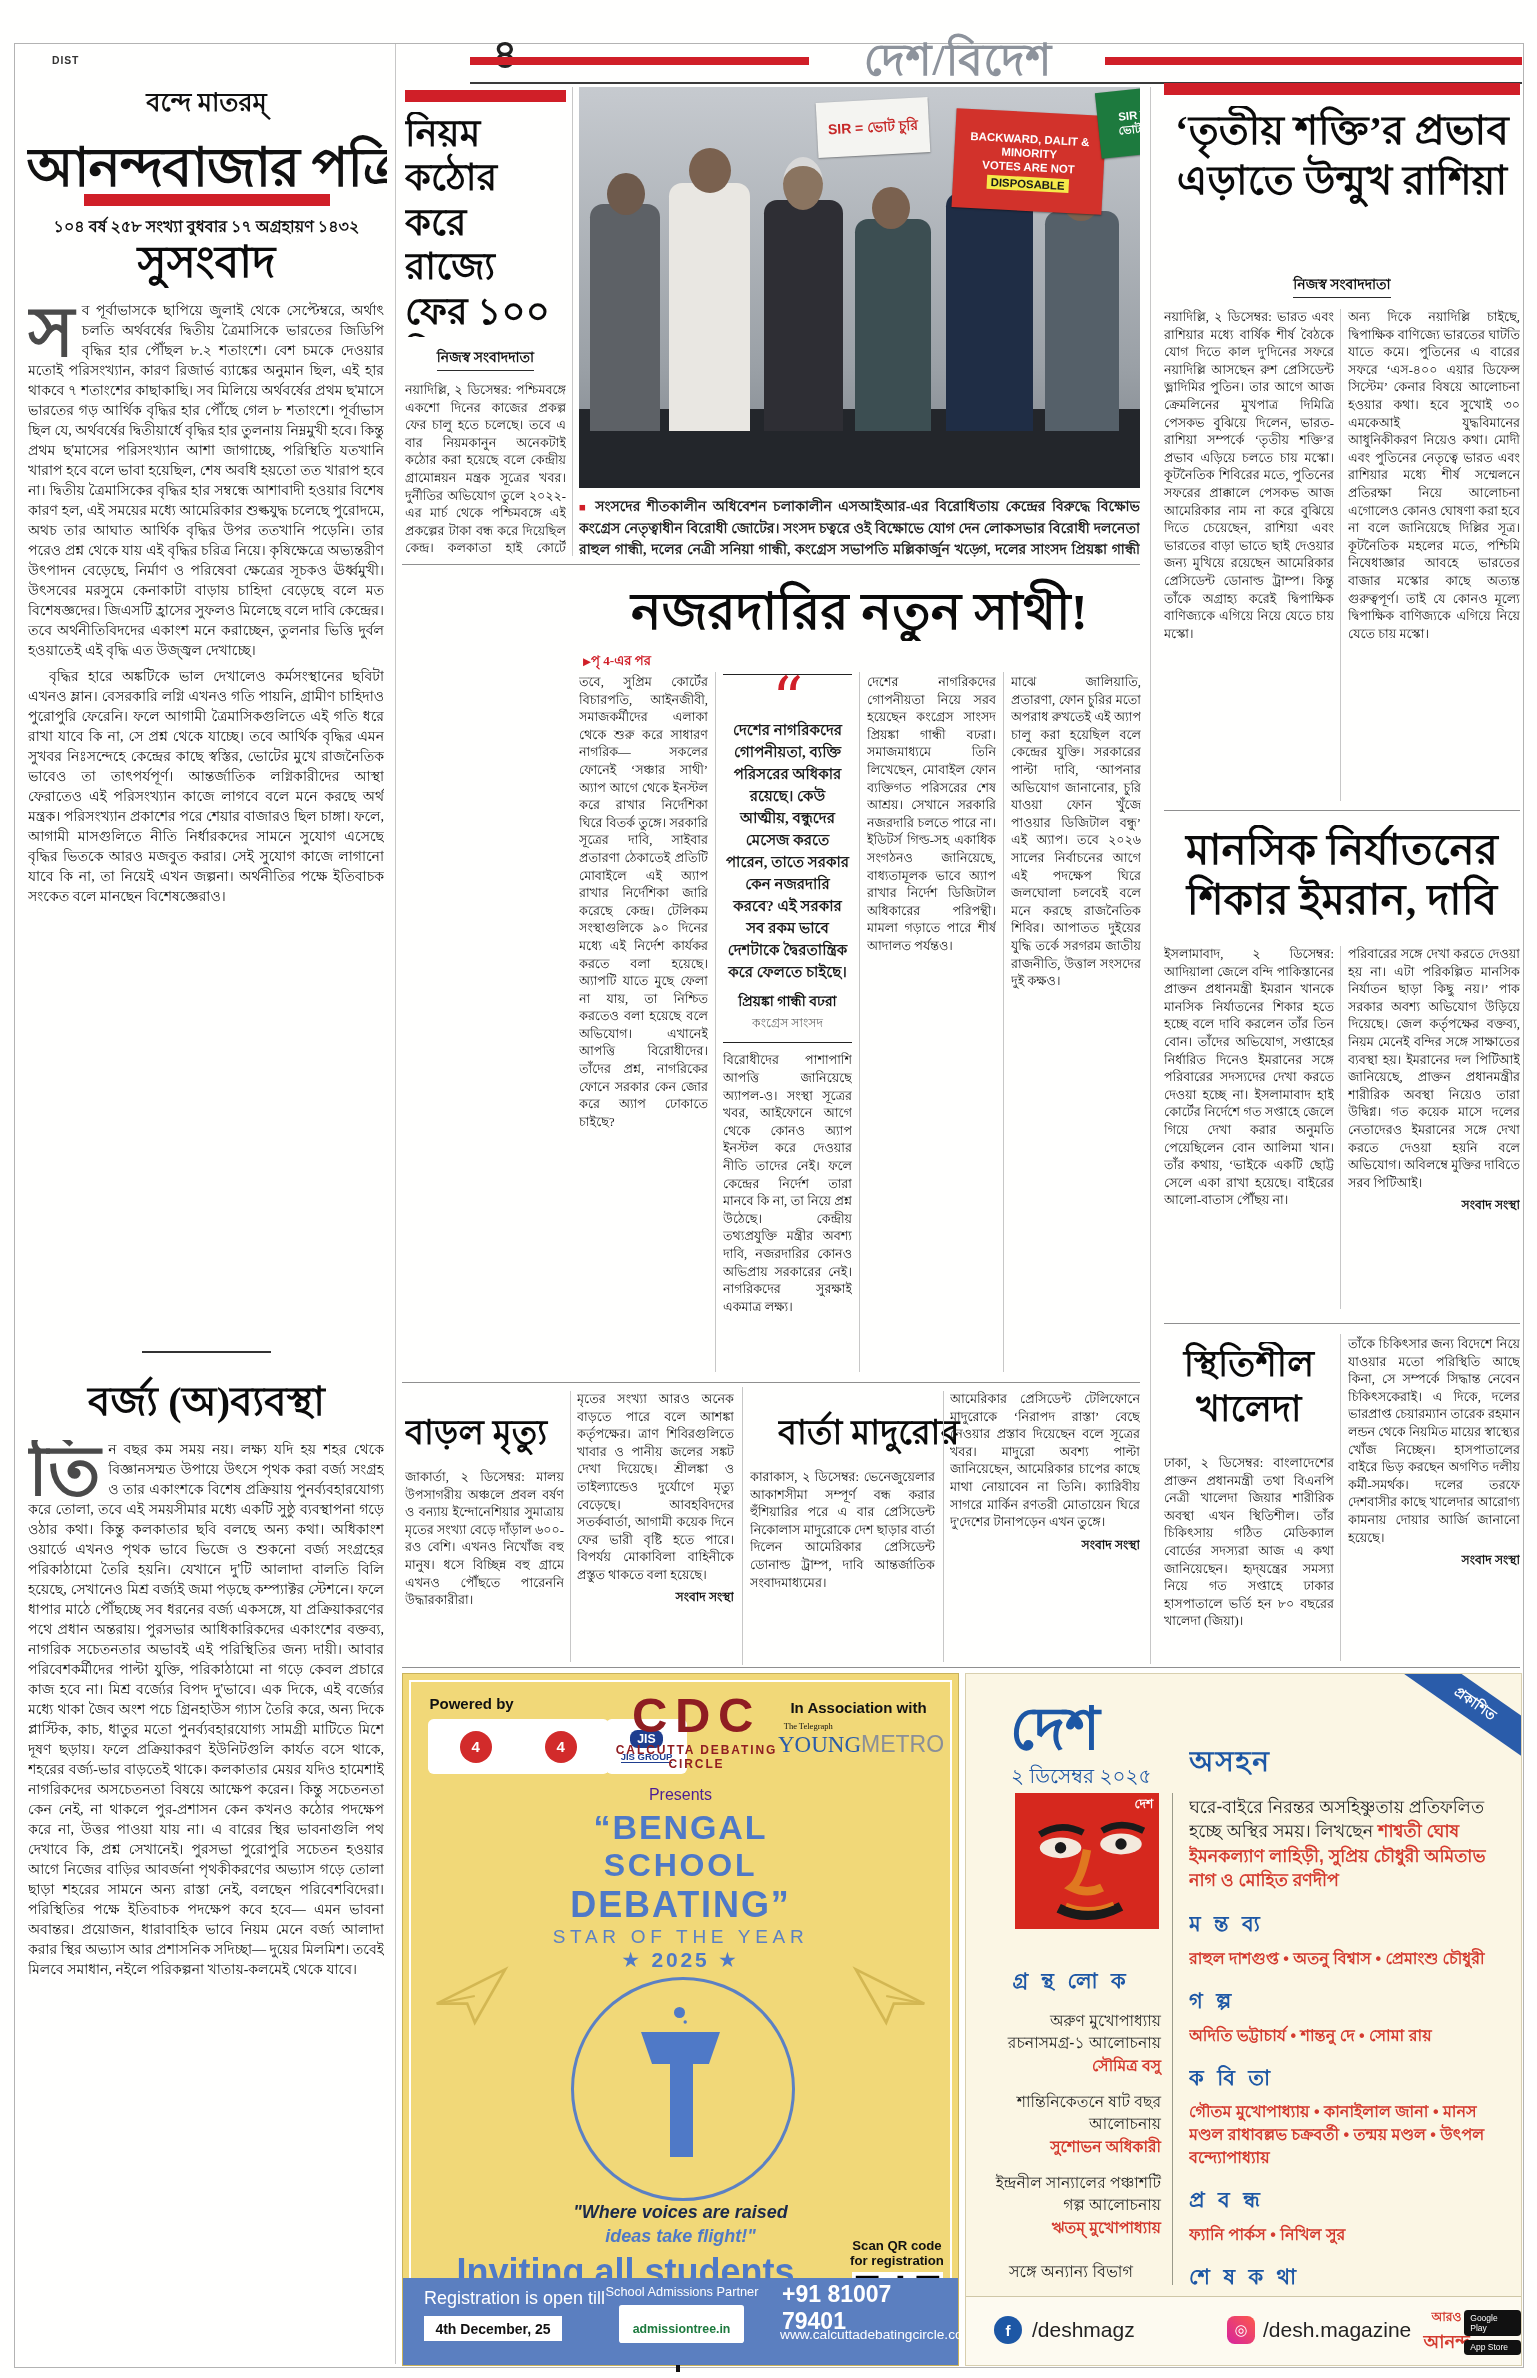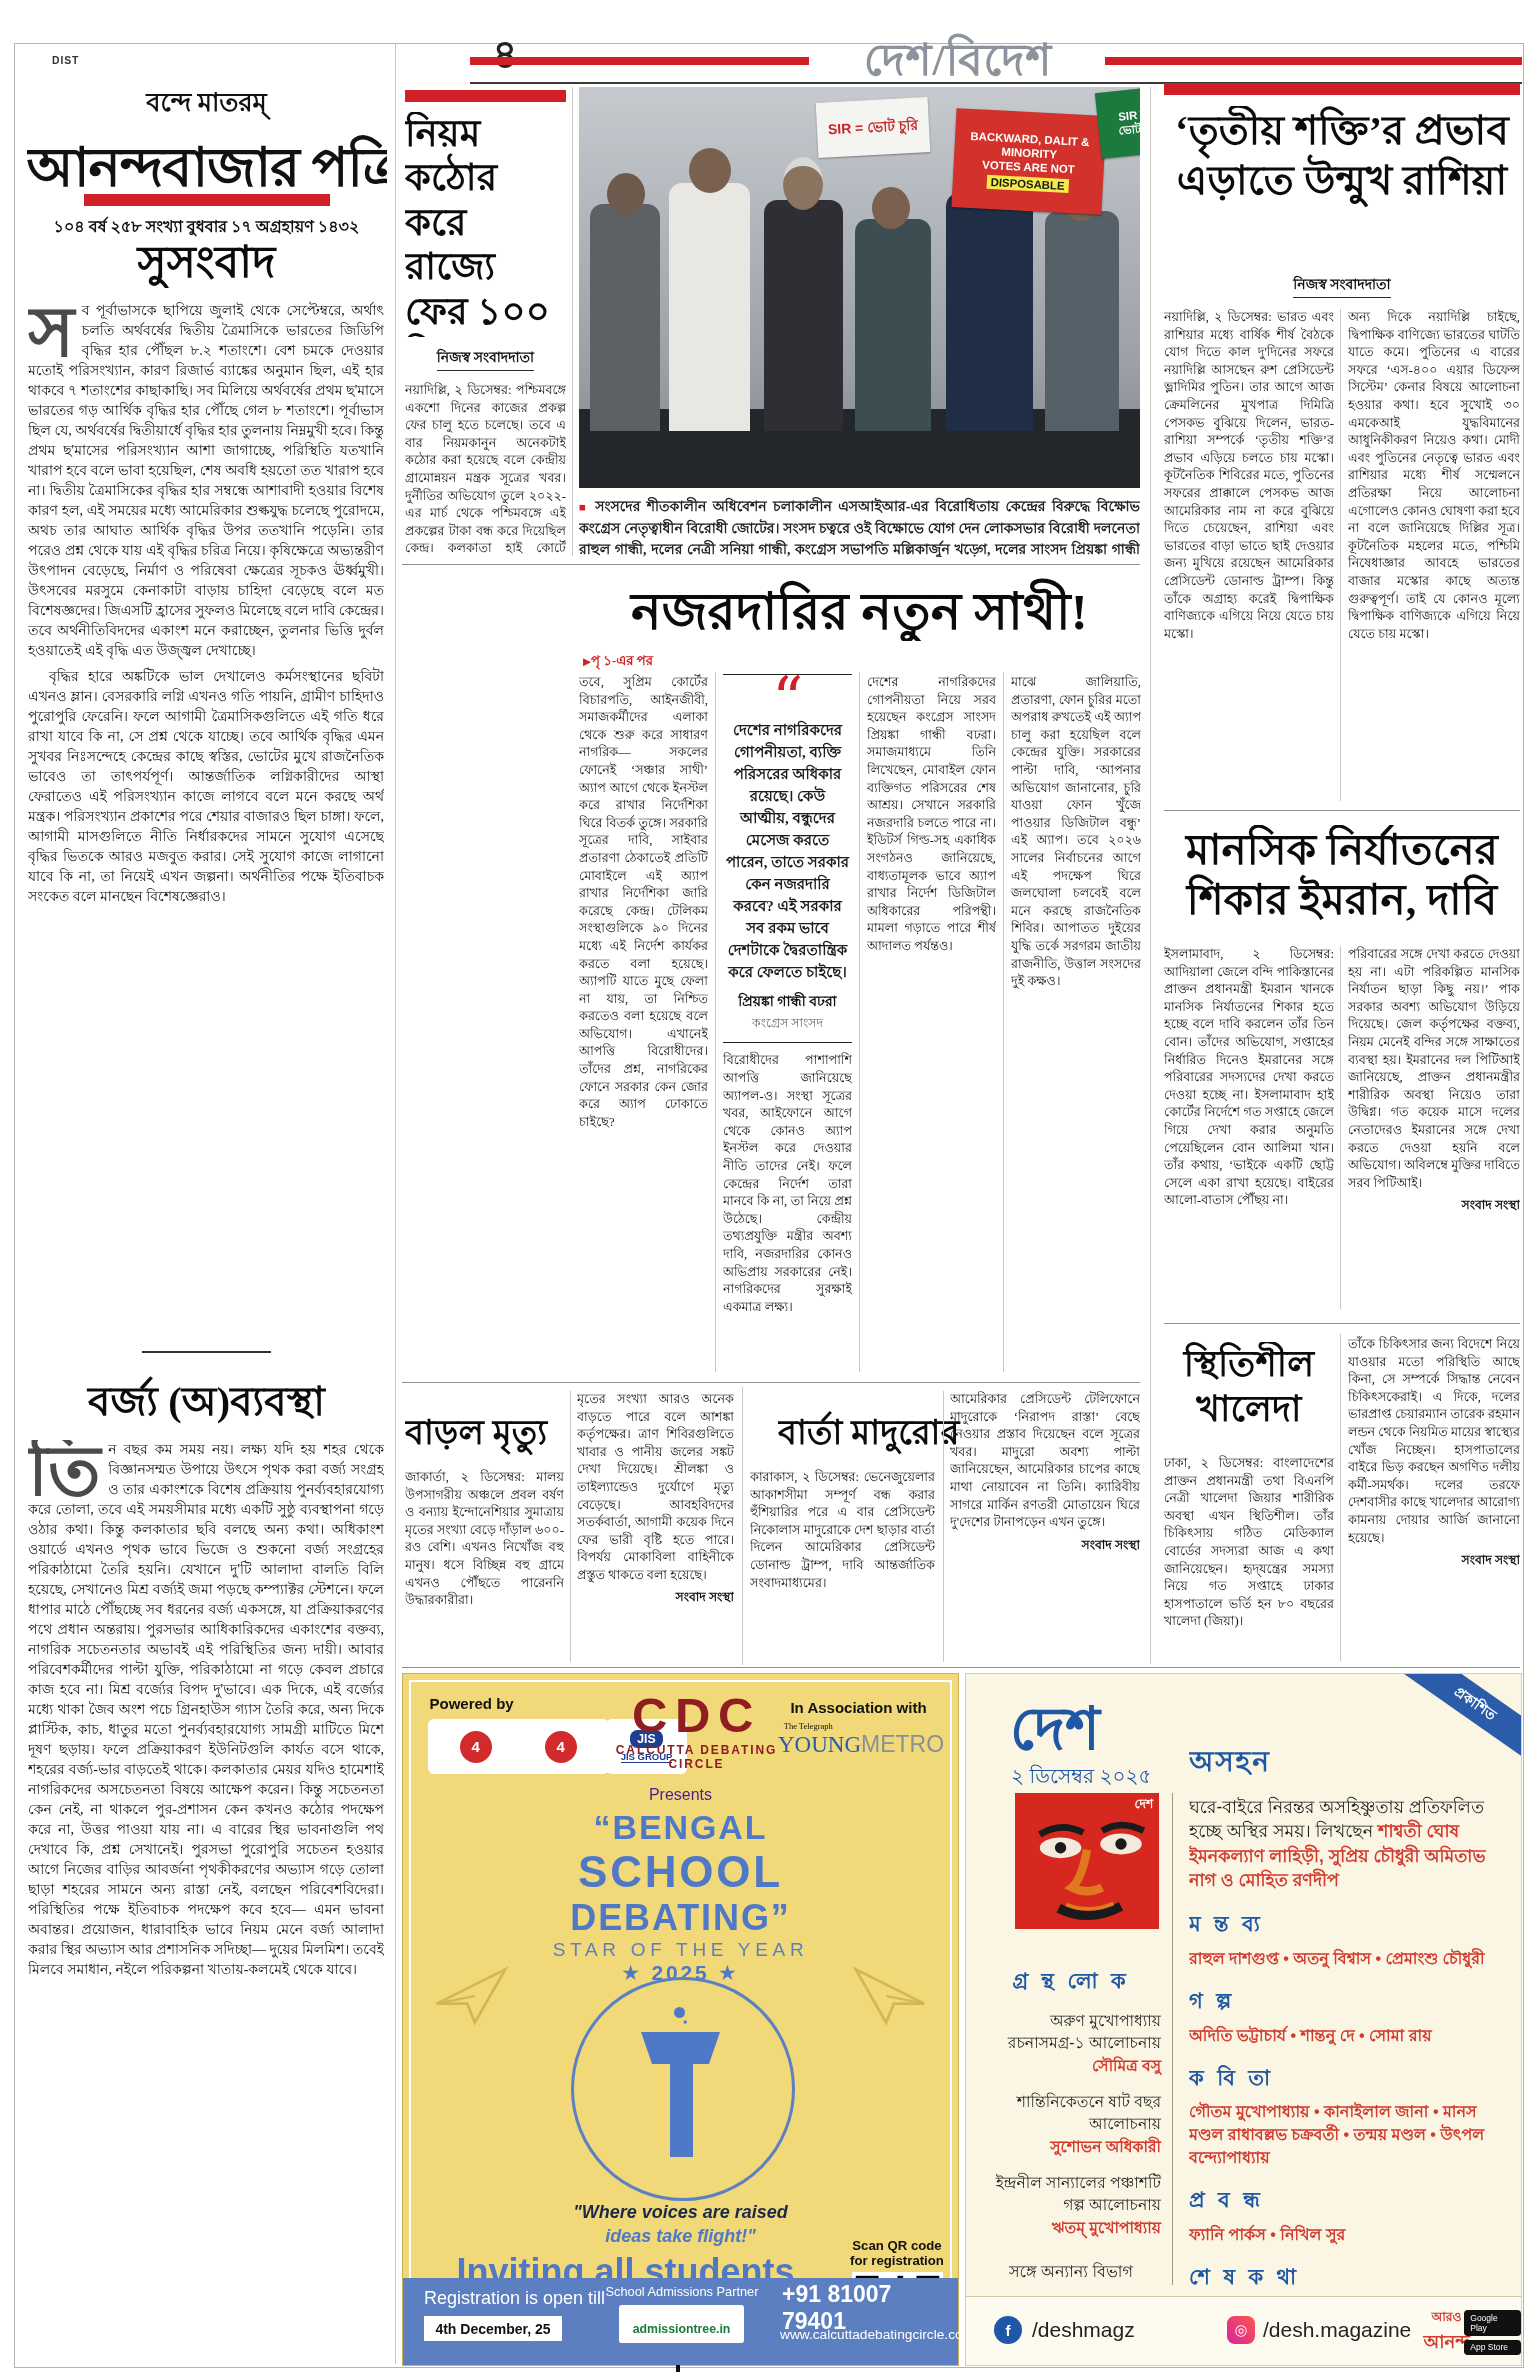--- a/index.html
+++ b/index.html
@@ -136,21 +136,21 @@
     </div>
   </div>
   <div class="abs caption j" style="left:579px;top:496px;width:561px;height:61px;overflow:hidden;">
     <span>সংসদের শীতকালীন অধিবেশন চলাকালীন এসআইআর-এর বিরোধিতায় কেন্দ্রের বিরুদ্ধে বিক্ষোভ কংগ্রেস নেতৃত্বাধীন বিরোধী জোটের। সংসদ চত্বরে ওই বিক্ষোভে যোগ দেন লোকসভার বিরোধী দলনেতা রাহুল গান্ধী, দলের নেত্রী সনিয়া গান্ধী, কংগ্রেস সভাপতি মল্লিকার্জুন খড়্গে, দলের সাংসদ প্রিয়ঙ্কা গান্ধী বঢরা-সহ অন্যরা। নয়াদিল্লিতে।</span>
     
   </div>
 
   <div class="abs hline" style="left:402px;top:564px;width:738px;"></div>
 
   <div class="abs center hl clip" style="left:579px;top:573px;width:561px;font-size:51px;height:68px;">নজরদারির নতুন সাথী!</div>
-  <div class="abs cont-tag" style="left:583px;top:651px;">পৃ ১-এর পর</div>
+  <div class="abs cont-tag" style="left:583px;top:651px;">পৃ 4-এর পর</div>
 
   <div class="abs body-txt j clip" style="left:579px;top:674px;width:129px;height:698px;">তবে, সুপ্রিম কোর্টের বিচারপতি, আইনজীবী, সমাজকর্মীদের এলাকা থেকে শুরু করে সাধারণ নাগরিক— সকলের ফোনেই ‘সঞ্চার সাথী’ অ্যাপ আগে থেকে ইনস্টল করে রাখার নির্দেশিকা ঘিরে বিতর্ক তুঙ্গে। সরকারি সূত্রের দাবি, সাইবার প্রতারণা ঠেকাতেই প্রতিটি মোবাইলে এই অ্যাপ রাখার নির্দেশিকা জারি করেছে কেন্দ্র। টেলিকম সংস্থাগুলিকে ৯০ দিনের মধ্যে এই নির্দেশ কার্যকর করতে বলা হয়েছে। অ্যাপটি যাতে মুছে ফেলা না যায়, তা নিশ্চিত করতেও বলা হয়েছে বলে অভিযোগ। এখানেই আপত্তি বিরোধীদের। তাঁদের প্রশ্ন, নাগরিকের ফোনে সরকার কেন জোর করে অ্যাপ ঢোকাতে চাইছে?</div>
   <div class="abs vline" style="left:715px;top:672px;height:700px;"></div>
 
   <div class="abs clip" style="left:723px;top:674px;width:129px;height:698px;">
     <div class="pullquote">
       <div class="qm"></div>
       <div class="pq-text">দেশের নাগরিকদের গোপনীয়তা, ব্যক্তি পরিসরের অধিকার রয়েছে। কেউ আত্মীয়, বন্ধুদের মেসেজ করতে পারেন, তাতে সরকার কেন নজরদারি করবে? এই সরকার সব রকম ভাবে দেশটাকে দ্বৈরতান্ত্রিক করে ফেলতে চাইছে।</div>
       <div class="pq-name">প্রিয়ঙ্কা গান্ধী বঢরা</div>
       <div class="pq-role">কংগ্রেস সাংসদ</div>
@@ -235,21 +235,21 @@
     <div class="abs center" style="left:375px;top:24.6px;width:161px;">
       <div style="font-weight:bold;font-size:15px;">In Association with</div>
       <div style="font-family:'Liberation Serif',serif;font-size:8.5px;text-align:left;margin:5.7px 0 0 5.7px;">The Telegraph</div>
       <div style="font-size:23px;font-weight:normal;">
         <span style="color:#2a5caa;font-family:'Liberation Serif',serif;">YOUNG</span><span style="color:#8a8f98;">METRO</span>
       </div>
     </div>
     <div class="abs center" style="left:0;top:112px;width:555px;font-size:16px;color:#4c1d95;">Presents</div>
     <div class="abs center cdc-blue" style="left:0;top:134px;width:555px;font-weight:bold;">
       <div style="font-size:34px;letter-spacing:1.9px;">“BENGAL</div>
-      <div style="font-size:44px;letter-spacing:2.8px;">SCHOOL</div>
+      <div style="font-size:32px;letter-spacing:2.8px;">SCHOOL</div>
       <div style="font-size:36px;letter-spacing:1.9px;">DEBATING”</div>
       <div style="font-size:19px;letter-spacing:4.7px;font-weight:normal;color:#5b80c4;">STAR OF THE YEAR</div>
       <div style="font-size:21px;letter-spacing:2.8px;">★ 2025 ★</div>
     </div>
 
     <div class="abs" style="left:168px;top:303px;width:218px;height:218px;border:3.8px solid #5b80c4;border-radius:50%;"></div>
     <div class="abs" style="left:271px;top:333px;width:11.4px;height:11.4px;background:#4f79c7;border-radius:50%;box-shadow:5.7px 9.5px 0 -3.8px #4f79c7;"></div>
     <div class="abs" style="left:238px;top:358px;width:79px;height:32px;background:#4f79c7;clip-path:polygon(0 0,100% 0,86% 100%,14% 100%);"></div>
     <div class="abs" style="left:267px;top:390px;width:23px;height:93px;background:#4f79c7;"></div>
 

